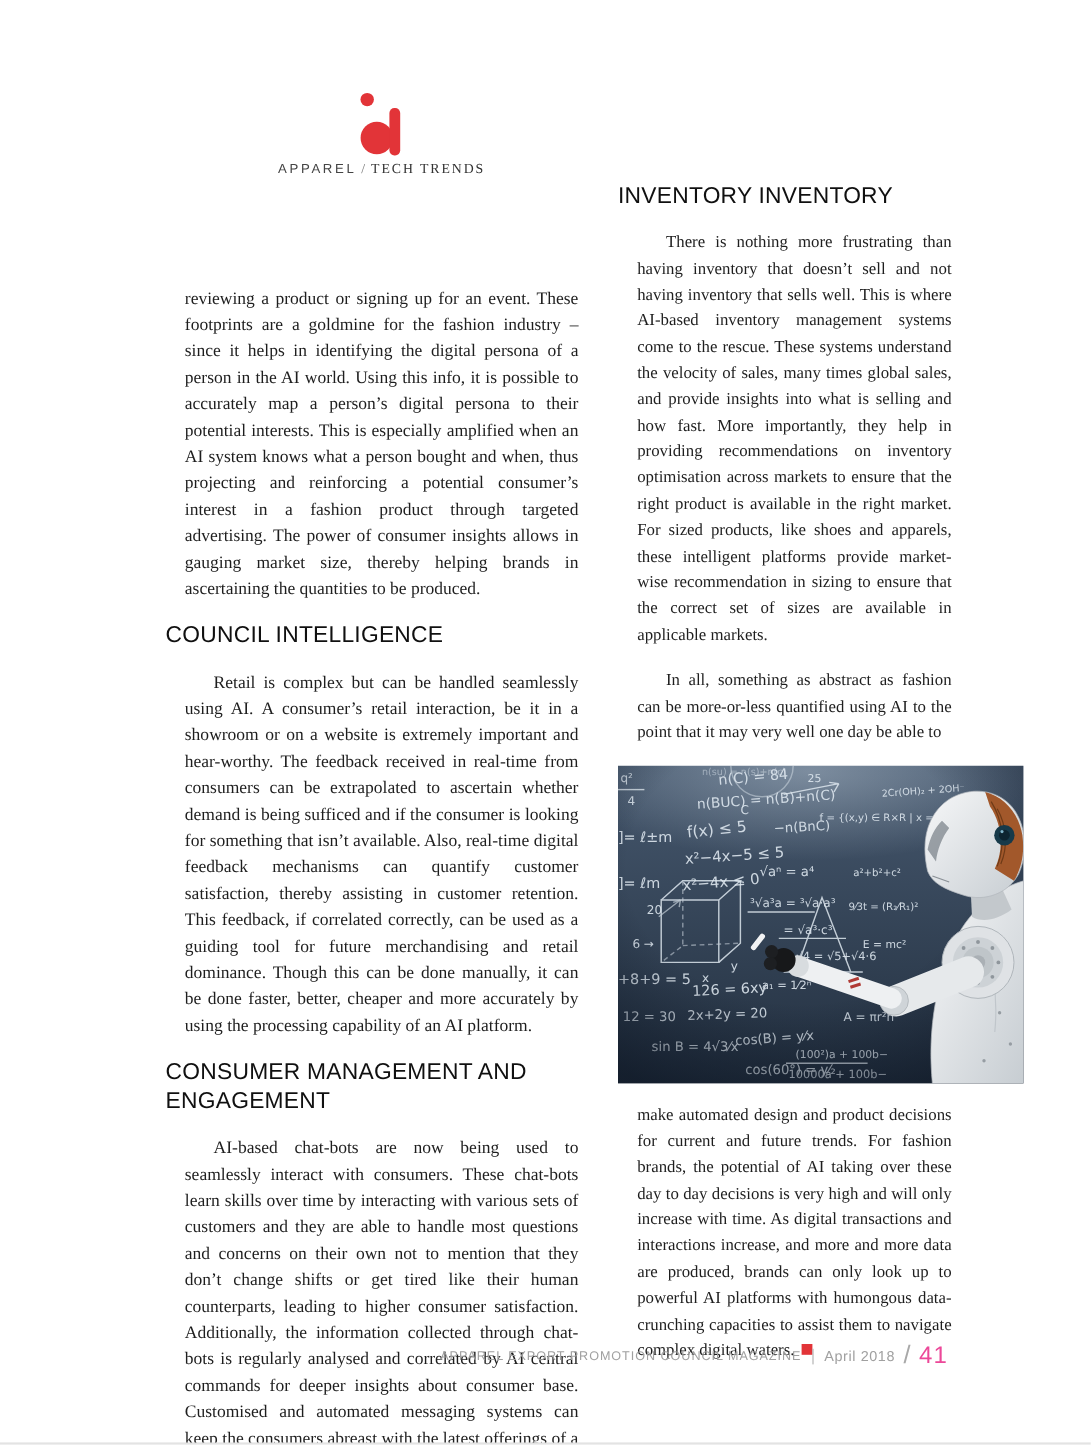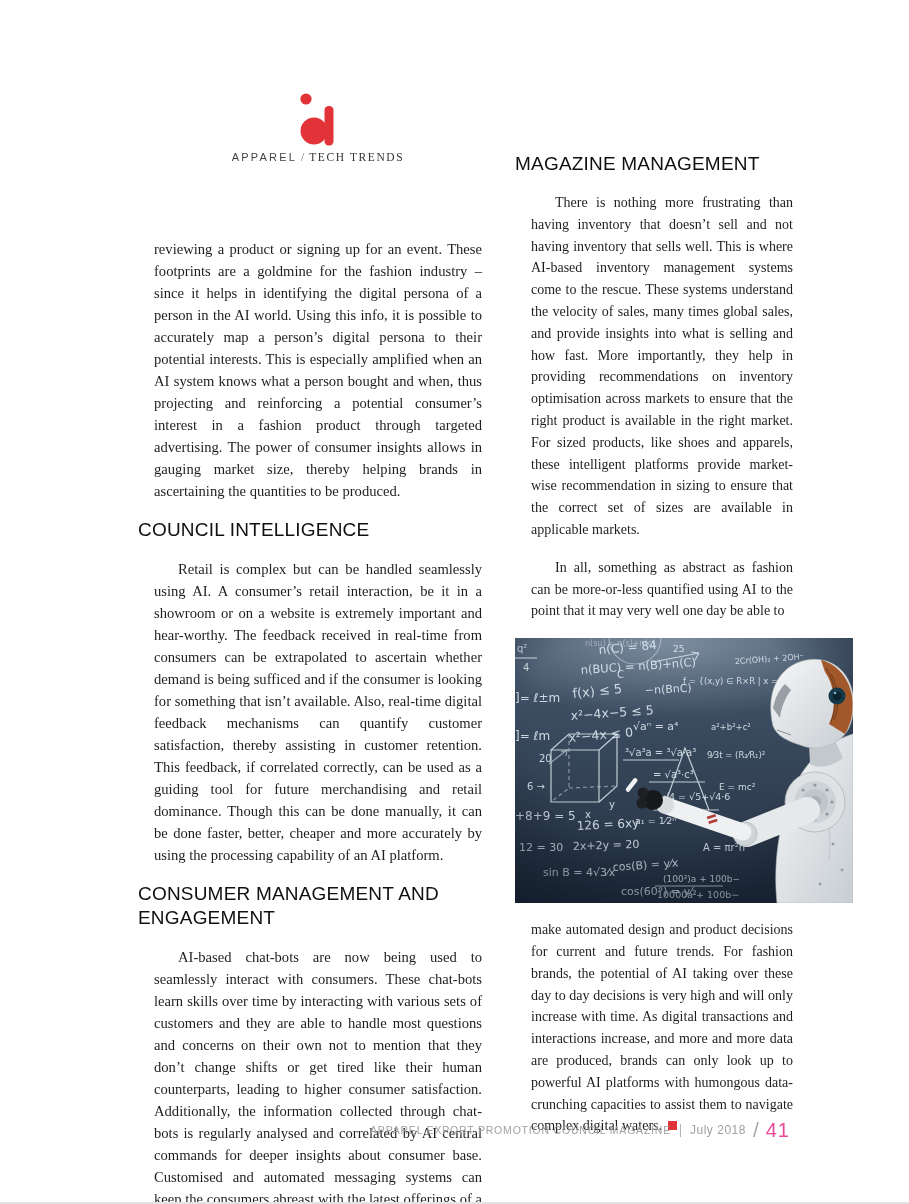--- a/index.html
+++ b/index.html
@@ -1,21 +1,21 @@
 <!DOCTYPE html>
 <html><head>
 <meta charset="utf-8">
 <style>
   html,body{margin:0;padding:0;background:#ffffff;}
   .page{
     position:relative;width:909px;height:1204px;background:#ffffff;overflow:hidden;
     font-family:"Liberation Serif",serif;color:#1e1e1e;border-bottom:2px solid #e3e3e3;box-sizing:border-box;
   }
   
-  .masthead{position:absolute;left:138px;top:92px;width:360px;text-align:center;}
+  .masthead{position:absolute;left:138px;top:76px;width:360px;text-align:center;}
   .logo{display:block;margin:0 auto;}
   .tagline{margin-top:5px;font-size:11.5px;color:#3c3c3c;letter-spacing:1px;white-space:nowrap;}
   .tagline .brand{font-family:"Liberation Sans",sans-serif;letter-spacing:2.2px;font-size:11px;color:#444;}
   .tagline .sep{color:#777;margin:0 4px;font-weight:300;}
   .tagline .section{font-family:"Liberation Serif",serif;letter-spacing:1.6px;font-size:11.5px;color:#333;}
   
   .col{position:absolute;text-align:justify;}
   .col-left{left:138px;top:222px;width:360px;font-size:14.6px;line-height:22px;}
   .col-right{left:515px;top:152px;width:343px;font-size:14px;line-height:21.8px;}
   .body-p{margin:16px;}
@@ -60,21 +60,21 @@
 
   <section class="col col-left">
     <p class="body-p">reviewing a product or signing up for an event. These footprints are a goldmine for the fashion industry – since it helps in identifying the digital persona of a person in the AI world. Using this info, it is possible to accurately map a person’s digital persona to their potential interests. This is especially amplified when an AI system knows what a person bought and when, thus projecting and reinforcing a potential consumer’s interest in a fashion product through targeted advertising. The power of consumer insights allows in gauging market size, thereby helping brands in ascertaining the quantities to be produced.</p>
     <h3 class="sec">COUNCIL INTELLIGENCE</h3>
     <p class="body-p ind">Retail is complex but can be handled seamlessly using AI. A consumer’s retail interaction, be it in a showroom or on a website is extremely important and hear-worthy. The feedback received in real-time from consumers can be extrapolated to ascertain whether demand is being sufficed and if the consumer is looking for something that isn’t available. Also, real-time digital feedback mechanisms can quantify customer satisfaction, thereby assisting in customer retention. This feedback, if correlated correctly, can be used as a guiding tool for future merchandising and retail dominance. Though this can be done manually, it can be done faster, better, cheaper and more accurately by using the processing capability of an AI platform.</p>
     <h3 class="sec">CONSUMER MANAGEMENT AND ENGAGEMENT</h3>
     <p class="body-p ind">AI-based chat-bots are now being used to seamlessly interact with consumers. These chat-bots learn skills over time by interacting with various sets of customers and they are able to handle most questions and concerns on their own not to mention that they don’t change shifts or get tired like their human counterparts, leading to higher consumer satisfaction. Additionally, the information collected through chat-bots is regularly analysed and correlated by AI central commands for deeper insights about consumer base. Customised and automated messaging systems can keep the consumers abreast with the latest offerings of a fashion brand, thereby keeping the customers engaged through the information that is unique and customised to his/her taste.</p>
   </section>
 
   <section class="col col-right">
-    <h3 class="sec first">MAGAZINE MANAGEMENT</h3>
+    <h3 class="sec first">INVENTORY INVENTORY</h3>
     <p class="body-p ind narrow">There is nothing more frustrating than having inventory that doesn’t sell and not having inventory that sells well. This is where AI-based inventory management systems come to the rescue. These systems understand the velocity of sales, many times global sales, and provide insights into what is selling and how fast. More importantly, they help in providing recommendations on inventory optimisation across markets to ensure that the right product is available in the right market. For sized products, like shoes and apparels, these intelligent platforms provide market-wise recommendation in sizing to ensure that the correct set of sizes are available in applicable markets.</p>
     <p class="body-p ind narrow">In all, something as abstract as fashion can be more-or-less quantified using AI to the point that it may very well one day be able to</p>
 
     <figure class="board-fig">
       <svg width="338" height="265" viewBox="0 0 338 265" aria-hidden="true">
         <defs>
           <linearGradient id="bg" x1="0" y1="0" x2="0" y2="1">
             <stop offset="0" stop-color="#46586e"></stop>
               <stop offset="1" stop-color="#233040"></stop>
           </linearGradient>
@@ -204,18 +204,18 @@
         </g>
       </svg>
     </figure>
 
     <p class="body-p narrow"><span>make automated design and product decisions for current and future trends. For fashion brands, the potential of AI taking over these day to day decisions is very high and will only increase with time. As digital transactions and interactions increase, and more and more data are produced, brands can only look up to powerful AI platforms with humongous data-crunching capacities to assist them to navigate complex digital waters.</span><span class="end-mark"></span></p>
   </section>
 
   <footer class="pagefoot">
     <span class="mag">APPAREL EXPORT PROMOTION COUNCIL MAGAZINE</span>
     <span class="bar"></span>
-    <span class="issue">July 2018</span>
+    <span class="issue">April 2018</span>
     <span class="slash">/</span>
     <span class="pagenum">41</span>
   </footer>
 
 </div>
 
 </body></html>

